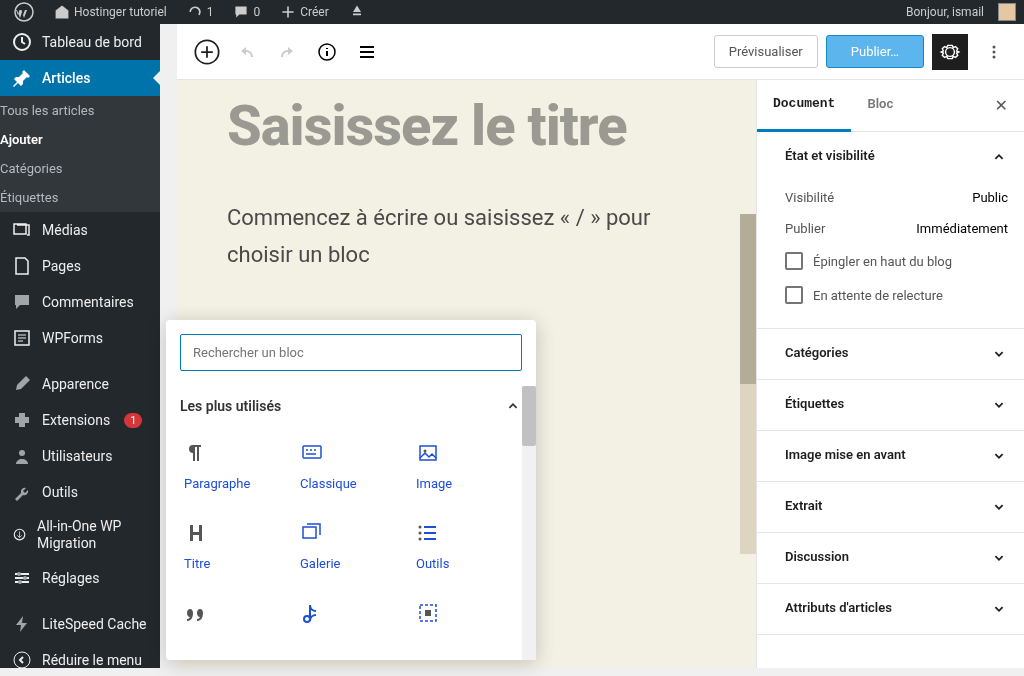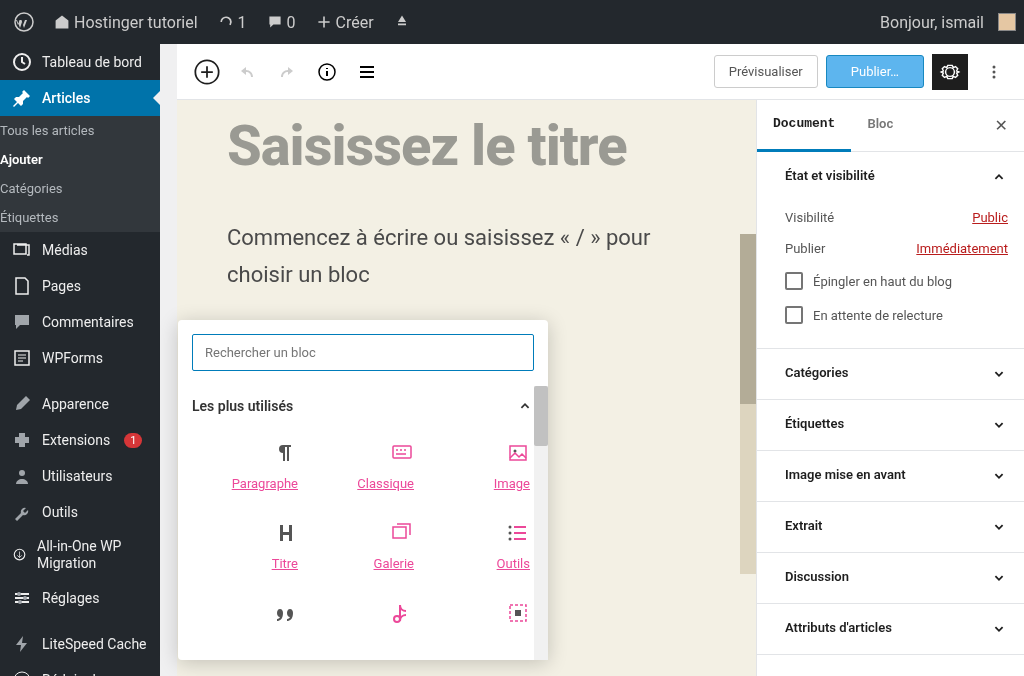--- a/index.html
+++ b/index.html
@@ -1,17 +1,17 @@
 <!DOCTYPE html>
 <html><head>
 <meta charset="utf-8">
 <style>
 * { margin:0; padding:0; box-sizing:border-box; font-family:-apple-system,BlinkMacSystemFont,"Segoe UI",Roboto,sans-serif; }
 body { width:1024px; height:676px; overflow:hidden; background:#f0f0f1; }
-.toolbar { height:44px; background:#23282d; color:#ccc; display:flex; align-items:center; font-size:16px; }
+.toolbar { height:24px; background:#23282d; color:#ccc; display:flex; align-items:center; font-size:12px; }
 .toolbar-left { display:flex; align-items:center; gap:8px; padding:0 8px; }
 .toolbar-right { margin-left:auto; display:flex; align-items:center; gap:8px; padding:0 8px; }
 .tb-item { display:flex; align-items:center; gap:4px; padding:0 6px; cursor:pointer; }
 .avatar { width:18px; height:18px; background:#e5c7a3; border:1px solid #888; }
 .main { display:flex; height:644px; }
 .sidebar { width:160px; background:#23282d; color:#eee; font-size:14px; overflow:hidden; }
 .sb-item { display:flex; align-items:center; gap:10px; padding:8px 12px; cursor:pointer; position:relative; }
 .sb-item.active { background:#0073aa; color:#fff; font-weight:500; }
 .sb-item.active::after { content:''; position:absolute; right:-1px; top:50%; margin-top:-8px; border:8px solid transparent; border-right-color:#f0f0f1; }
 .sb-sub { background:#32373c; }
@@ -28,40 +28,40 @@
 .icon-btn.disabled { fill:#ccc; cursor:default; }
 .icon-btn.circle svg { width:28px; height:28px; }
 .btn-outline { border:1px solid #ccc; background:#fff; color:#555; padding:8px 14px; font-size:13px; border-radius:3px; cursor:pointer; }
 .btn-primary { border:1px solid #007cba; background:#4caded; color:#fff; padding:8px 24px; font-size:13px; border-radius:3px; cursor:pointer; opacity:.9; }
 .gear-btn { width:36px; height:36px; background:#1e1e1e; fill:#fff; border:none; cursor:pointer; display:flex; align-items:center; justify-content:center; }
 .editor-body { flex:1; display:flex; position:relative; }
 .canvas { flex:1; background:#f3f0e4; padding:3px 50px; overflow:hidden; position:relative; }
 .title { font-size:56px; font-weight:800; color:#9a9a93; margin:10px 0 40px 0; letter-spacing:-1px; }
 .para { font-size:22px; color:#4a4a4a; line-height:1.7; max-width:500px; }
 .add-handle { position:absolute; left:18px; top:240px; width:24px; height:24px; border:1.5px solid #555; border-radius:50%; display:flex; align-items:center; justify-content:center; font-size:18px; color:#555; }
-.inserter { position:absolute; left:178px; top:320px; width:370px; background:#fff; box-shadow:0 3px 20px rgba(0,0,0,.2); border-radius:4px; padding:14px; z-index:10; }
+.inserter { position:absolute; left:166px; top:320px; width:370px; background:#fff; box-shadow:0 3px 20px rgba(0,0,0,.2); border-radius:4px; padding:14px; z-index:10; }
 .ins-search { width:100%; border:1.5px solid #007cba; border-radius:2px; padding:10px 12px; font-size:13px; outline:none; }
 .ins-section { display:flex; justify-content:space-between; align-items:center; margin:26px 0 12px; font-size:14px; color:#333; font-weight:600; }
 .ins-grid { display:grid; grid-template-columns:repeat(3,1fr); gap:6px; }
-.ins-block { text-align:right; padding:14px 4px 10px; cursor:pointer; font-size:13px; color:#ec4899;text-decoration:underline; }
+.ins-block { text-align:left; padding:14px 4px 10px; cursor:pointer; font-size:13px; color:#1d4ed8; }
 .ins-block svg { width:24px; height:24px; fill:#555; margin-bottom:8px; }
 .ins-scroll { position:absolute; right:0; top:66px; bottom:0; width:14px; background:#f1f1f1; }
 .ins-thumb { position:absolute; top:0; width:100%; height:60px; background:#c1c1c1; border-radius:2px; }
 .canvas-scroll { position:absolute; right:0; top:134px; width:16px; height:340px; background:#ddd5bf; }
 .canvas-thumb { position:absolute; top:0; width:100%; height:170px; background:#b3ac97; }
 .inspector { width:268px; border-left:1px solid #e2e4e7; background:#fff; font-size:13px; overflow:hidden; }
 .tabs { display:flex; border-bottom:1px solid #e2e4e7; position:relative; }
 .tab { padding:16px; font-weight:600; color:#777; cursor:pointer; }
 .tab.active { color:#1e1e1e; border-bottom:3px solid #007cba; margin-bottom:-1px;font-family:Liberation Mono, monospace; }
 .tab-close { margin-left:auto; padding:16px; color:#555; cursor:pointer; font-size:16px; }
 .panel { border-bottom:1px solid #e2e4e7;padding-left:12px; }
 .panel-head { padding:16px; font-weight:600; color:#1e1e1e; display:flex; justify-content:space-between; cursor:pointer; }
 .panel-body { padding:0 16px 16px; }
 .row { display:flex; justify-content:space-between; padding:8px 0; color:#555; }
-.link { color:#b91c1c; text-decoration:underline; cursor:pointer; }
+.link { color:#000000; cursor:pointer; }
 .chk { display:flex; align-items:center; gap:10px; padding:8px 0; color:#555; }
 .chk-box { width:18px; height:18px; border:2px solid #757575; border-radius:2px; }
 .chev { fill:#555; }
 </style>
 </head>
 <body>
 
 <div class="toolbar">
   <div class="toolbar-left">
     <span class="tb-item">

